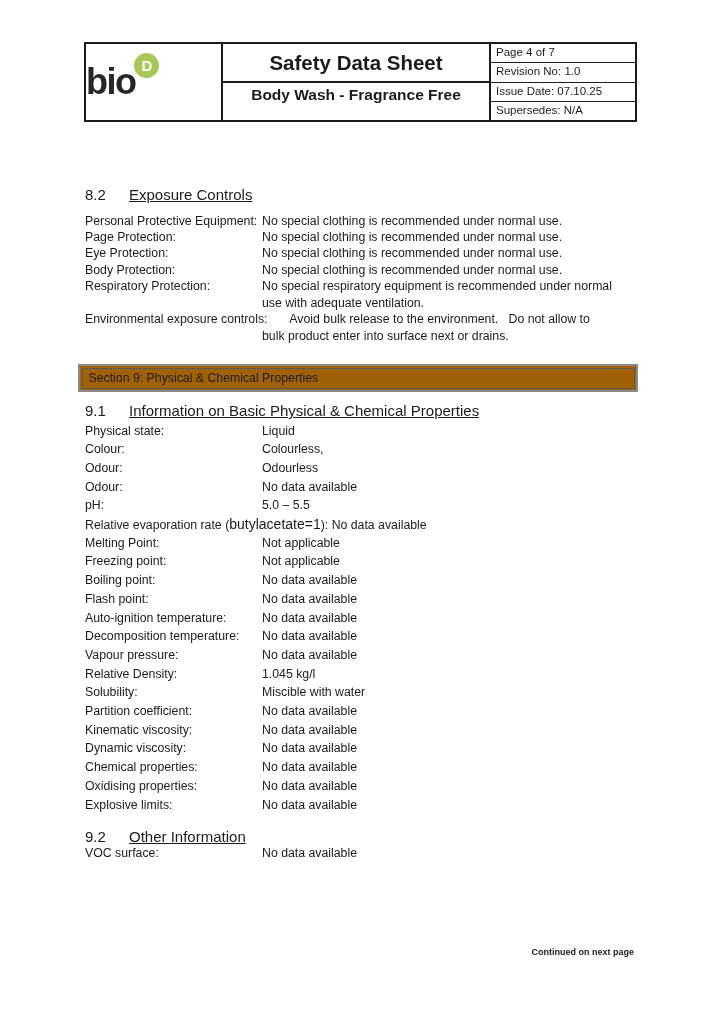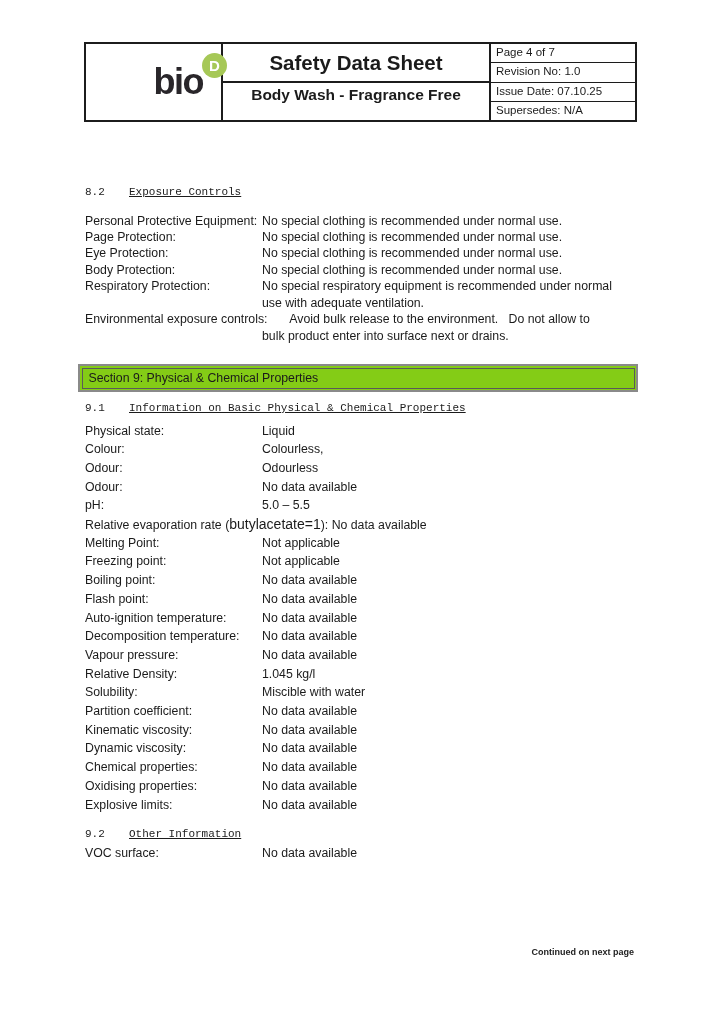--- a/index.html
+++ b/index.html
@@ -9,21 +9,21 @@
     overflow:hidden;
   }
 
   
   .sds-header {
     position:absolute; top:42px; left:84px; width:549px; height:76px;
     border:2px solid #1c1c1c; display:flex; background:#fff;
   }
   .logo-cell {
     width:135px; flex:none; border-right:2px solid #1c1c1c;
-    display:flex; align-items:center; justify-content:flex-end;
+    display:flex; align-items:center; justify-content:flex-start;
   }
   .logo-wrap { position:relative; padding-right:18px; }
   .logo-text {
     font-weight:bold; font-size:36px; letter-spacing:-1.5px; color:#29262a;
     line-height:36px;
   }
   .logo-badge {
     position:absolute; top:-11px; right:-6px;
     width:25px; height:25px; border-radius:50%;
     color:#ffffff; font-weight:bold; font-size:15px;
@@ -37,21 +37,21 @@
   }
   .title-bottom {
     flex:1; display:flex; align-items:flex-start; justify-content:center;
     font-weight:bold; font-size:15.5px; padding-top:3px;
   }
   .info-cell { width:144px; flex:none; display:flex; flex-direction:column; font-size:11.5px; }
   .info-row { flex:1; border-bottom:1.5px solid #1c1c1c; padding:2px 18px 0 5px; white-space:nowrap; }
   .info-row:last-child { border-bottom:none; }
 
   
-  .sec-heading { position:absolute; left:85px; font-size:11px; display:flex; white-space:nowrap;font-family:Liberation Mono, monospace; }
+  .sec-heading { position:absolute; left:85px; font-size:15px; display:flex; white-space:nowrap; }
   .sec-num { width:44px; flex:none; }
   .sec-title { text-decoration:underline; }
   #h82 { top:186px; }
   #h91 { top:402px; }
   #h92 { top:828px; }
 
   
   .kv-list { position:absolute; left:85px; width:553px; }
   .kv-row { display:flex; align-items:flex-start; }
   .kv-label { width:177px; flex:none; white-space:nowrap; }
@@ -68,21 +68,21 @@
   
   #evap {
     position:absolute; left:85px; top:515px; width:553px;
     font-size:12.3px; line-height:18.7px; white-space:nowrap;
   }
   #evap .small-sub { font-size:14px; }
 
   
   .section-banner {
     position:absolute; top:364px; left:78px; width:560px;
-    border:2px solid #8a8a8a; background:#84cc16; padding:1.5px;
+    border:2px solid #8a8a8a; background:#a16207; padding:1.5px;
     box-sizing:border-box;
   }
   .section-banner-inner {
     border:1px solid #5a5a5a; padding:2px 6px 3px 6px;
     font-size:12.3px; white-space:nowrap;
   }
 
   
   .footer-note {
     position:absolute; top:947px; right:86px;

